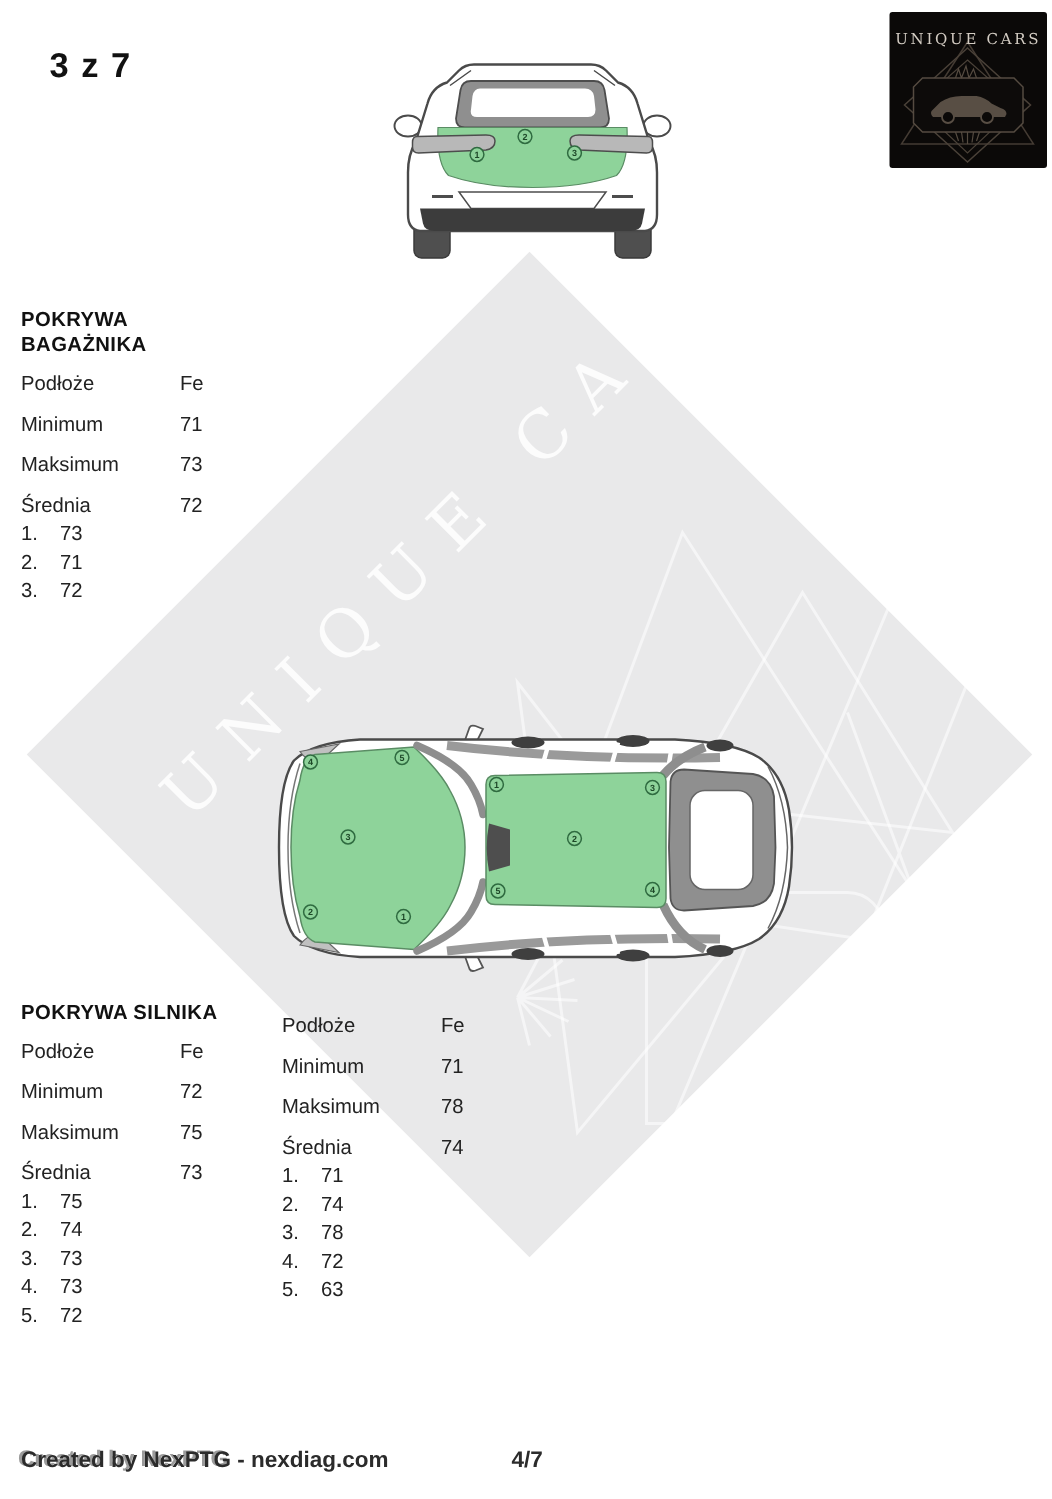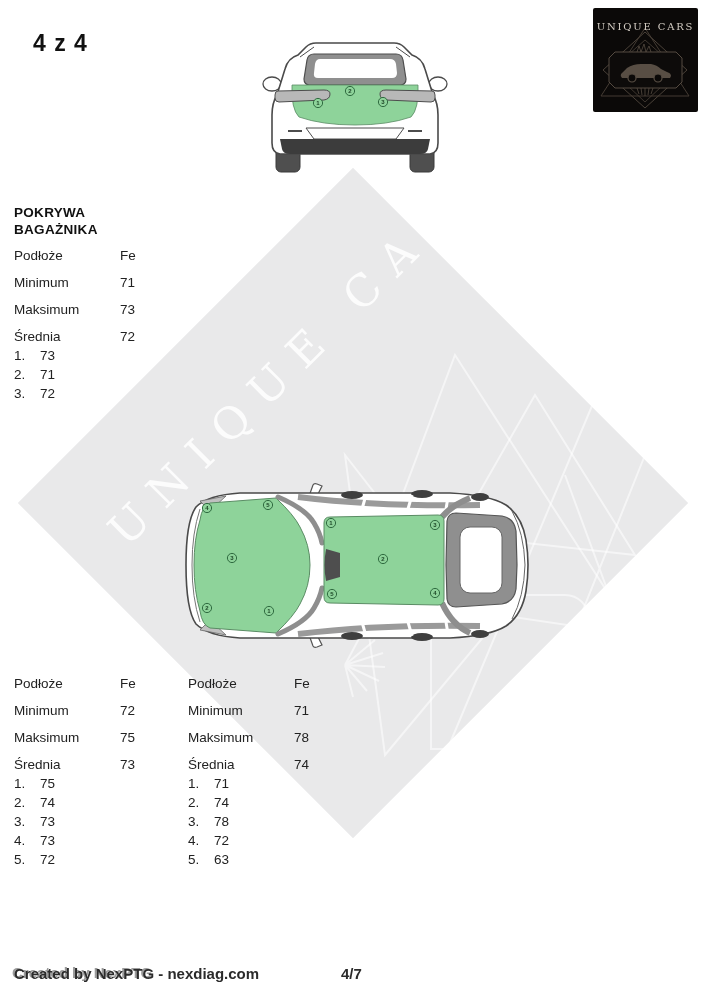--- a/index.html
+++ b/index.html
@@ -81,21 +81,21 @@
     <g fill="none" stroke="rgba(255,255,255,0.55)" stroke-width="2">
       <polygon points="150,20 330,300 60,260"></polygon>
       <polygon points="230,60 330,220 150,200"></polygon>
       <path d="M40 120 L180 300 L80 420 Z"></path>
       <path d="M150 260 h110 a24 24 0 0 1 24 24 v130 h-158 v-130 a24 24 0 0 1 24 -24 z"></path>
       <path d="M300 40 L140 420 M340 120 L200 470 M260 140 L330 330"></path>
       <path d="M40 330 L58 296 M40 330 L70 305 M40 330 L78 318 M40 330 L80 332 M40 330 L74 346 M40 330 L62 356 M40 330 L48 362"></path>
     </g>
   </svg>
 
-  <div class="page-label">4 z 4</div>
+  <div class="page-label">3 z 7</div>
 
   <div class="logo">
     <svg width="105" height="104" viewBox="0 0 105 104">
       <g fill="none" stroke="#4a4138" stroke-width="1">
         <polygon points="52,20 96,88 8,88" stroke="#443b33"></polygon>
         <polygon points="52,24 94,62 52,100 10,62"></polygon>
         <polygon points="52,32 86,62 52,94 18,62" stroke-width="0.8"></polygon>
       </g>
       <path d="M22 44 L83 44 L89 50 L89 74 L83 80 L22 80 L16 74 L16 50 Z" fill="#0d0b0a" stroke="#554b41" stroke-width="1"></path>
       <path d="M44 44 L46 38 L48 44 M48 44 L51 36 L53 44 M53 44 L56 38 L58 44" fill="none" stroke="#554b41" stroke-width="0.8"></path>
@@ -213,20 +213,21 @@
         <span class="reading-v">71</span>
       </div>
       <div class="reading-row">
         <span class="reading-n">3.</span>
         <span class="reading-v">72</span>
       </div>
     </div>
   </div>
 
   <div class="section sec-hood">
+    <div class="section-title">POKRYWA SILNIKA</div>
     <div class="stats">
       <div class="stat-row">
         <span class="stat-label">Podłoże</span>
         <span class="stat-value">Fe</span>
       </div>
       <div class="stat-row">
         <span class="stat-label">Minimum</span>
         <span class="stat-value">72</span>
       </div>
       <div class="stat-row">

